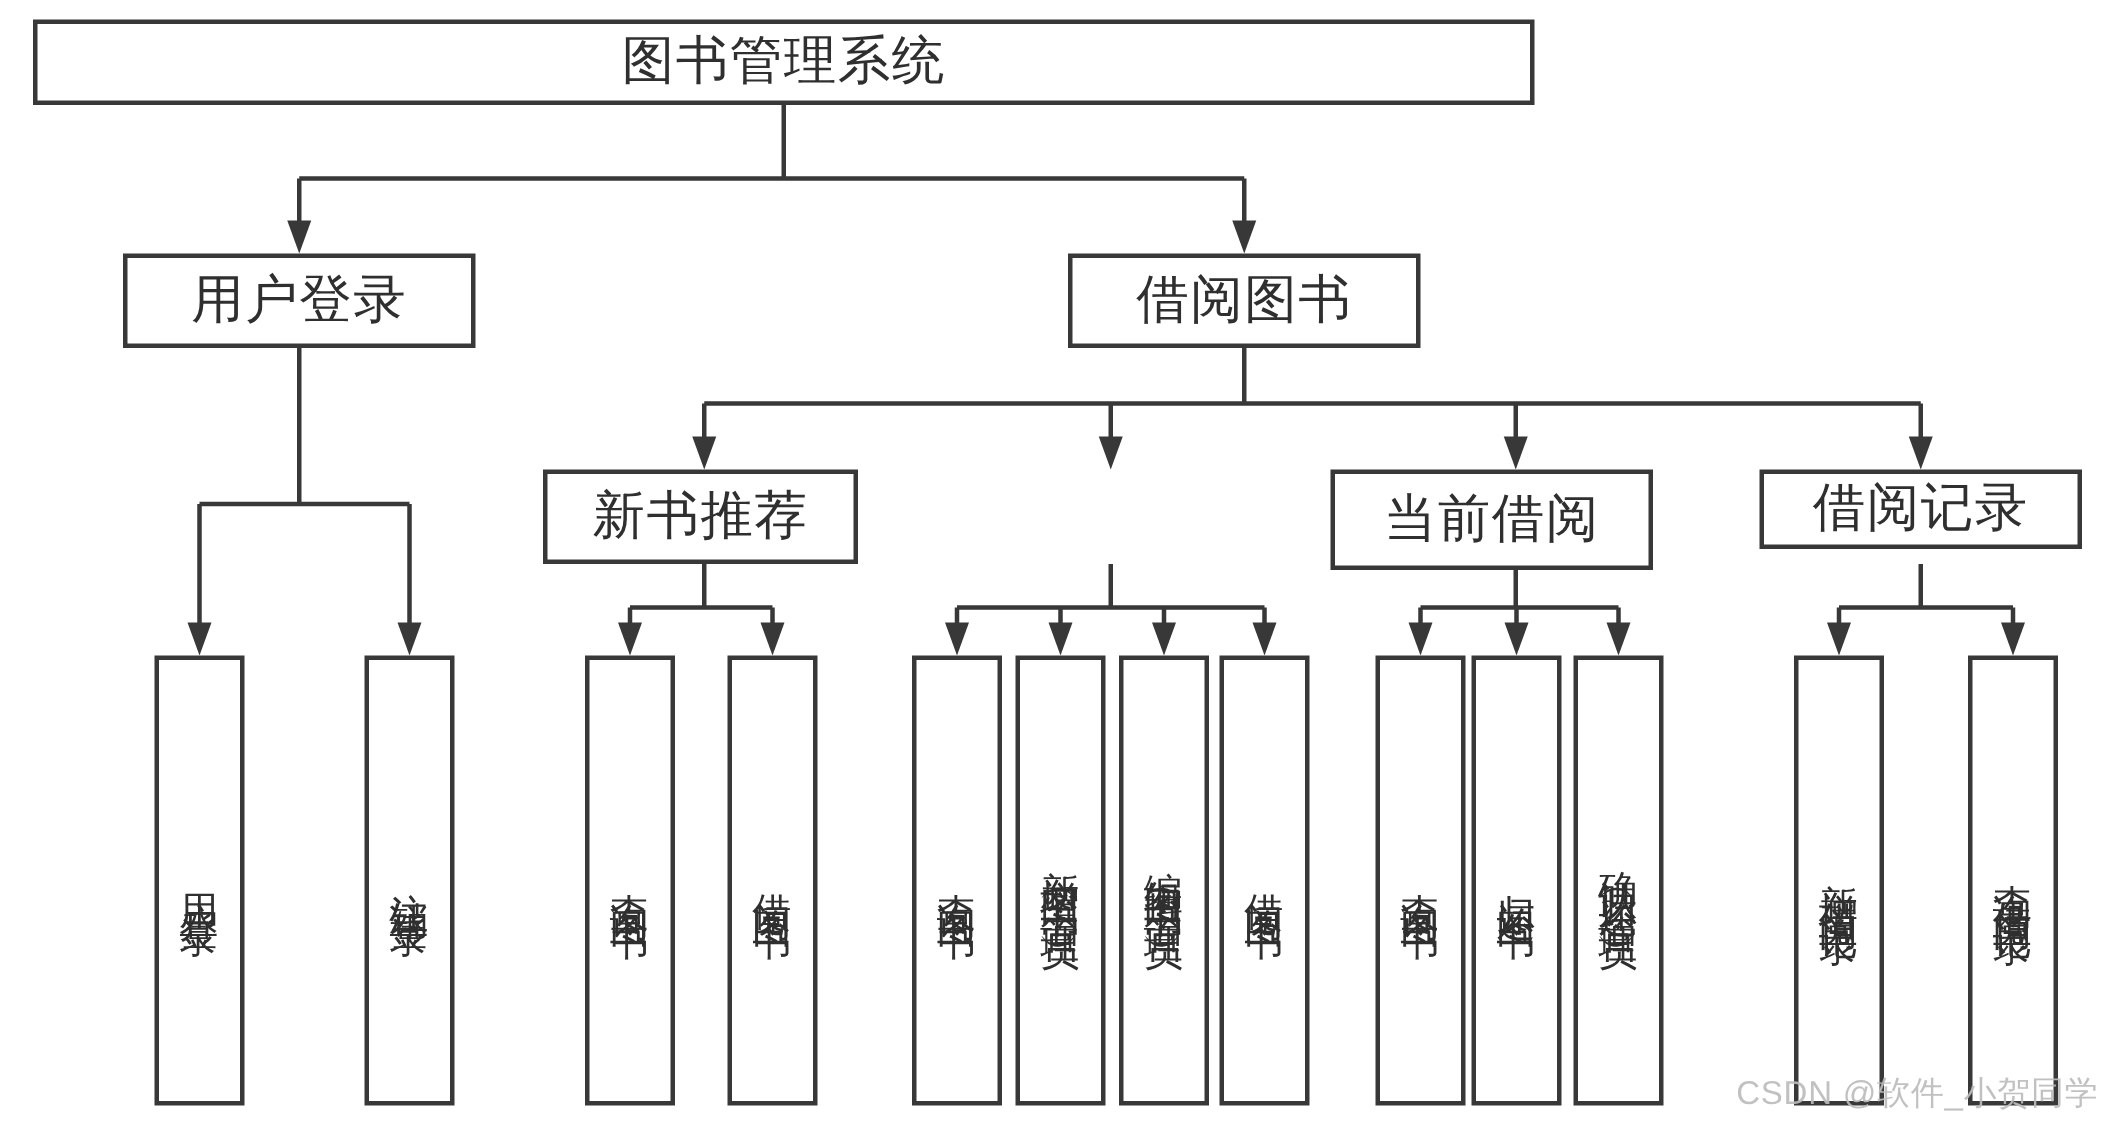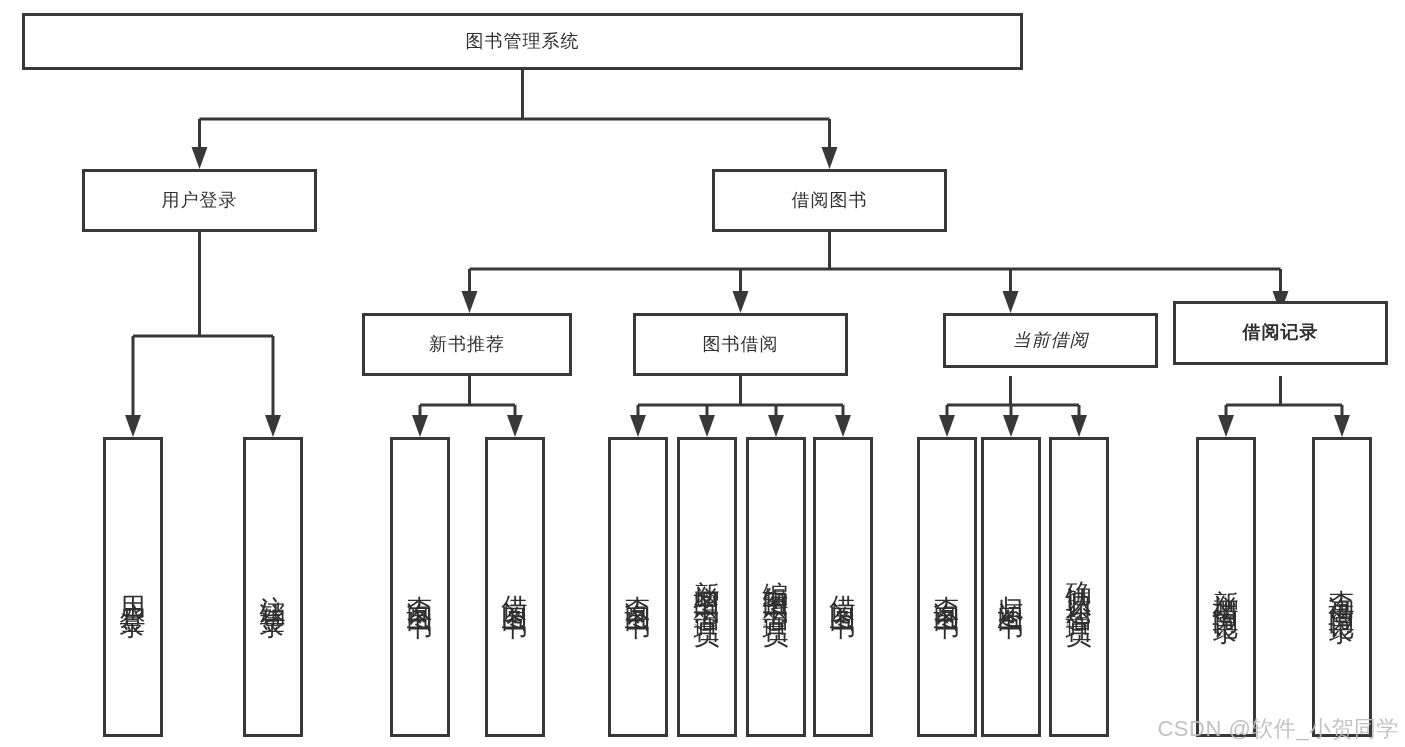--- a/index.html
+++ b/index.html
@@ -6,21 +6,21 @@
   .stage{
     position:relative;width:1405px;height:747px;background:#ffffff;
     font-family:"Liberation Sans","DejaVu Sans",sans-serif;
     color:#2f2f2f;overflow:hidden;
   }
   .connectors{position:absolute;left:0;top:0;z-index:1;}
   .node{
     position:absolute;box-sizing:border-box;
     border:3px solid #383838;background:#ffffff;
     display:flex;align-items:center;justify-content:center;
-    font-size:18px;letter-spacing:1px;z-index:2;
+    font-size:35px;letter-spacing:1px;z-index:2;
     text-align:center;line-height:1.1;
   }
   .vnode{
     writing-mode:vertical-rl;text-orientation:mixed;
     letter-spacing:6px;line-height:1;font-size:26px;padding:4px 0;
   }
   .watermark{
     position:absolute;right:6px;bottom:3px;z-index:5;
     font-size:22px;letter-spacing:0.5px;
     color:rgba(188,188,188,0.92);
@@ -65,23 +65,22 @@
       <polygon points="1334,415 1350,415 1342,437"></polygon>
     </g>
   </svg>
 
   <div class="node" style="left:22px;top:13px;width:1001px;height:57px;">图书管理系统</div>
 
   <div class="node" style="left:82px;top:169px;width:235px;height:63px;">用户登录</div>
   <div class="node" style="left:712px;top:169px;width:235px;height:63px;">借阅图书</div>
 
   <div class="node" style="left:362px;top:313px;width:210px;height:63px;">新书推荐</div>
-  <div class="node" style="left:633px;top:313px;width:215px;height:63px;">图书借阅</div>
-  <div class="node" style="left:943px;top:313px;width:215px;height:55px;font-style:italic;">当前借阅</div>
-  <div class="node" style="left:1173px;top:301px;width:215px;height:64px;font-weight:bold;">借阅记录</div>
+  <div class="node" style="left:887px;top:313px;width:215px;height:67px;">当前借阅</div>
+  <div class="node" style="left:1173px;top:313px;width:215px;height:53px;">借阅记录</div>
 
   <div class="node vnode" style="left:103px;top:437px;width:60px;height:300px;">用户登录</div>
   <div class="node vnode" style="left:243px;top:437px;width:60px;height:300px;">注销登录</div>
 
   <div class="node vnode" style="left:390px;top:437px;width:60px;height:300px;">查询图书</div>
   <div class="node vnode" style="left:485px;top:437px;width:60px;height:300px;">借阅图书</div>
 
   <div class="node vnode" style="left:608px;top:437px;width:60px;height:300px;">查询图书</div>
   <div class="node vnode" style="left:677px;top:437px;width:60px;height:300px;">新增图书（管理员）</div>
   <div class="node vnode" style="left:746px;top:437px;width:60px;height:300px;">编辑图书（管理员）</div>

